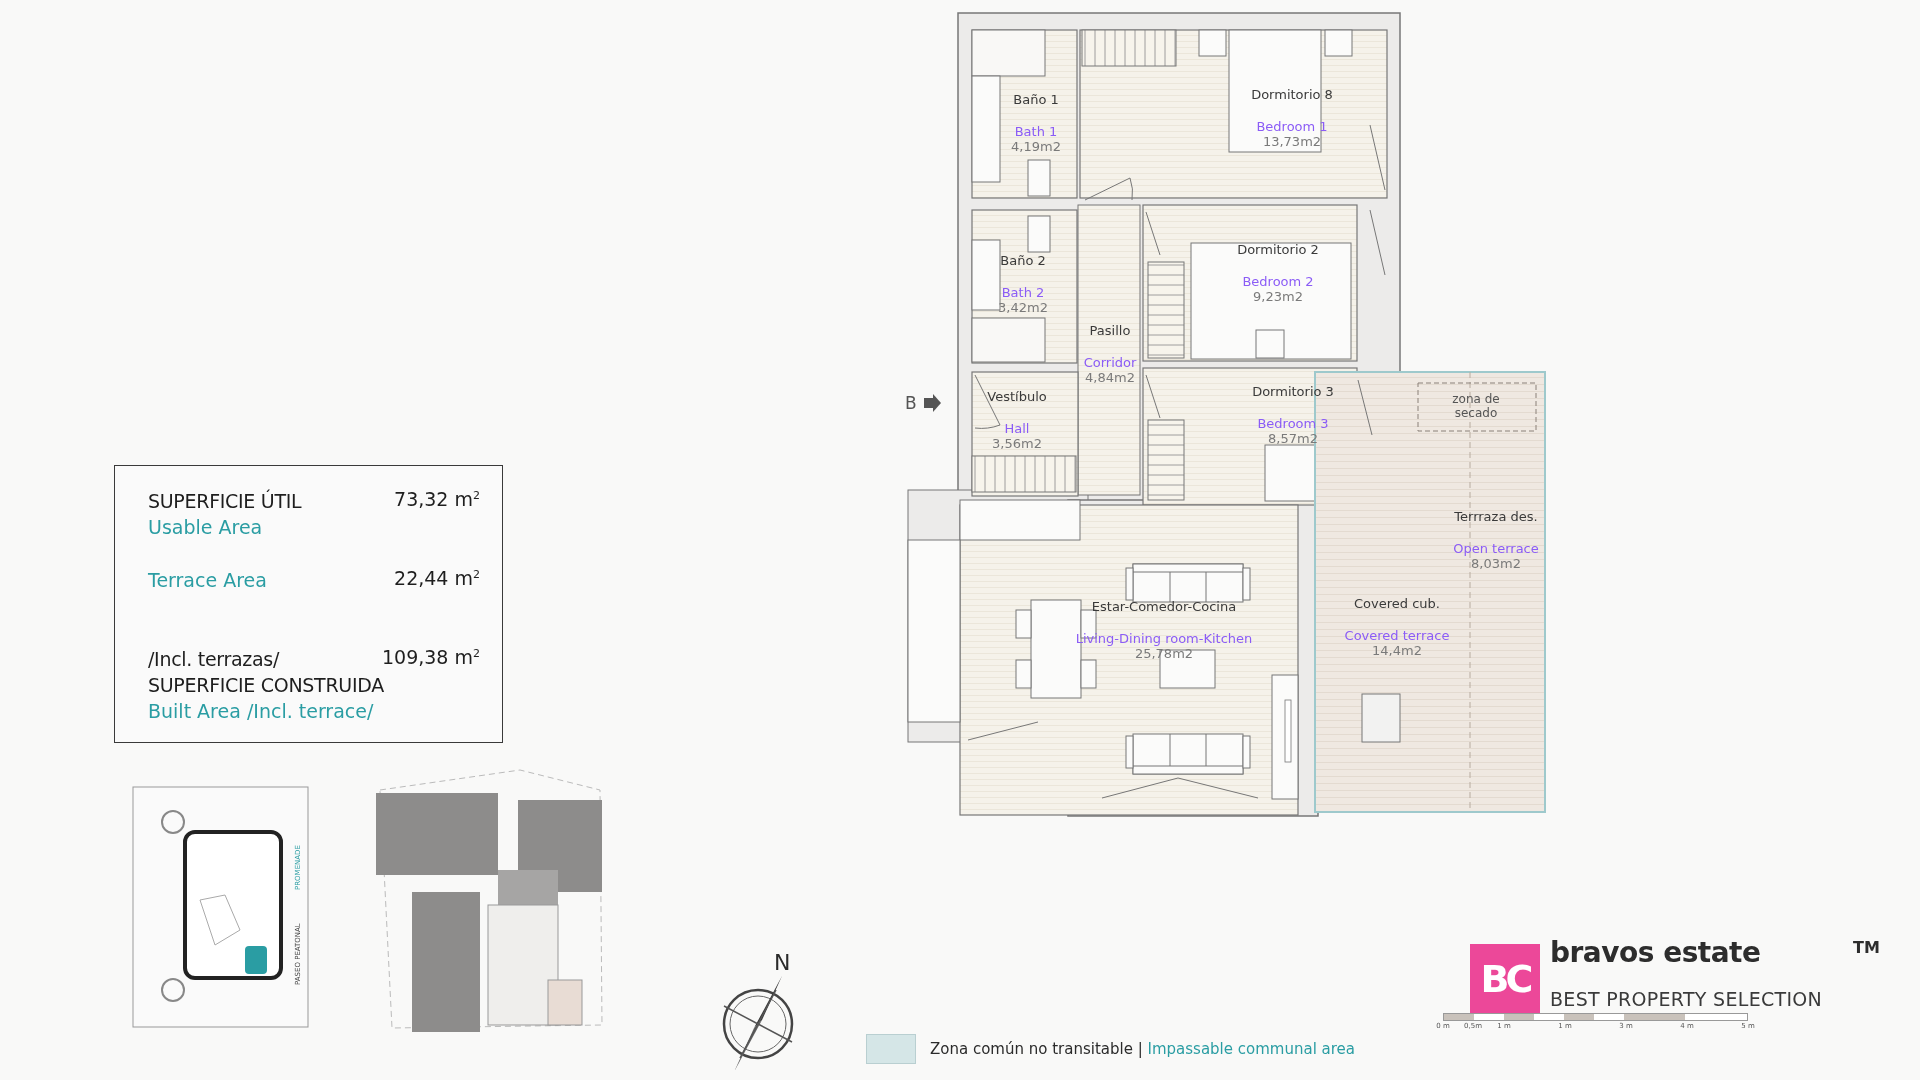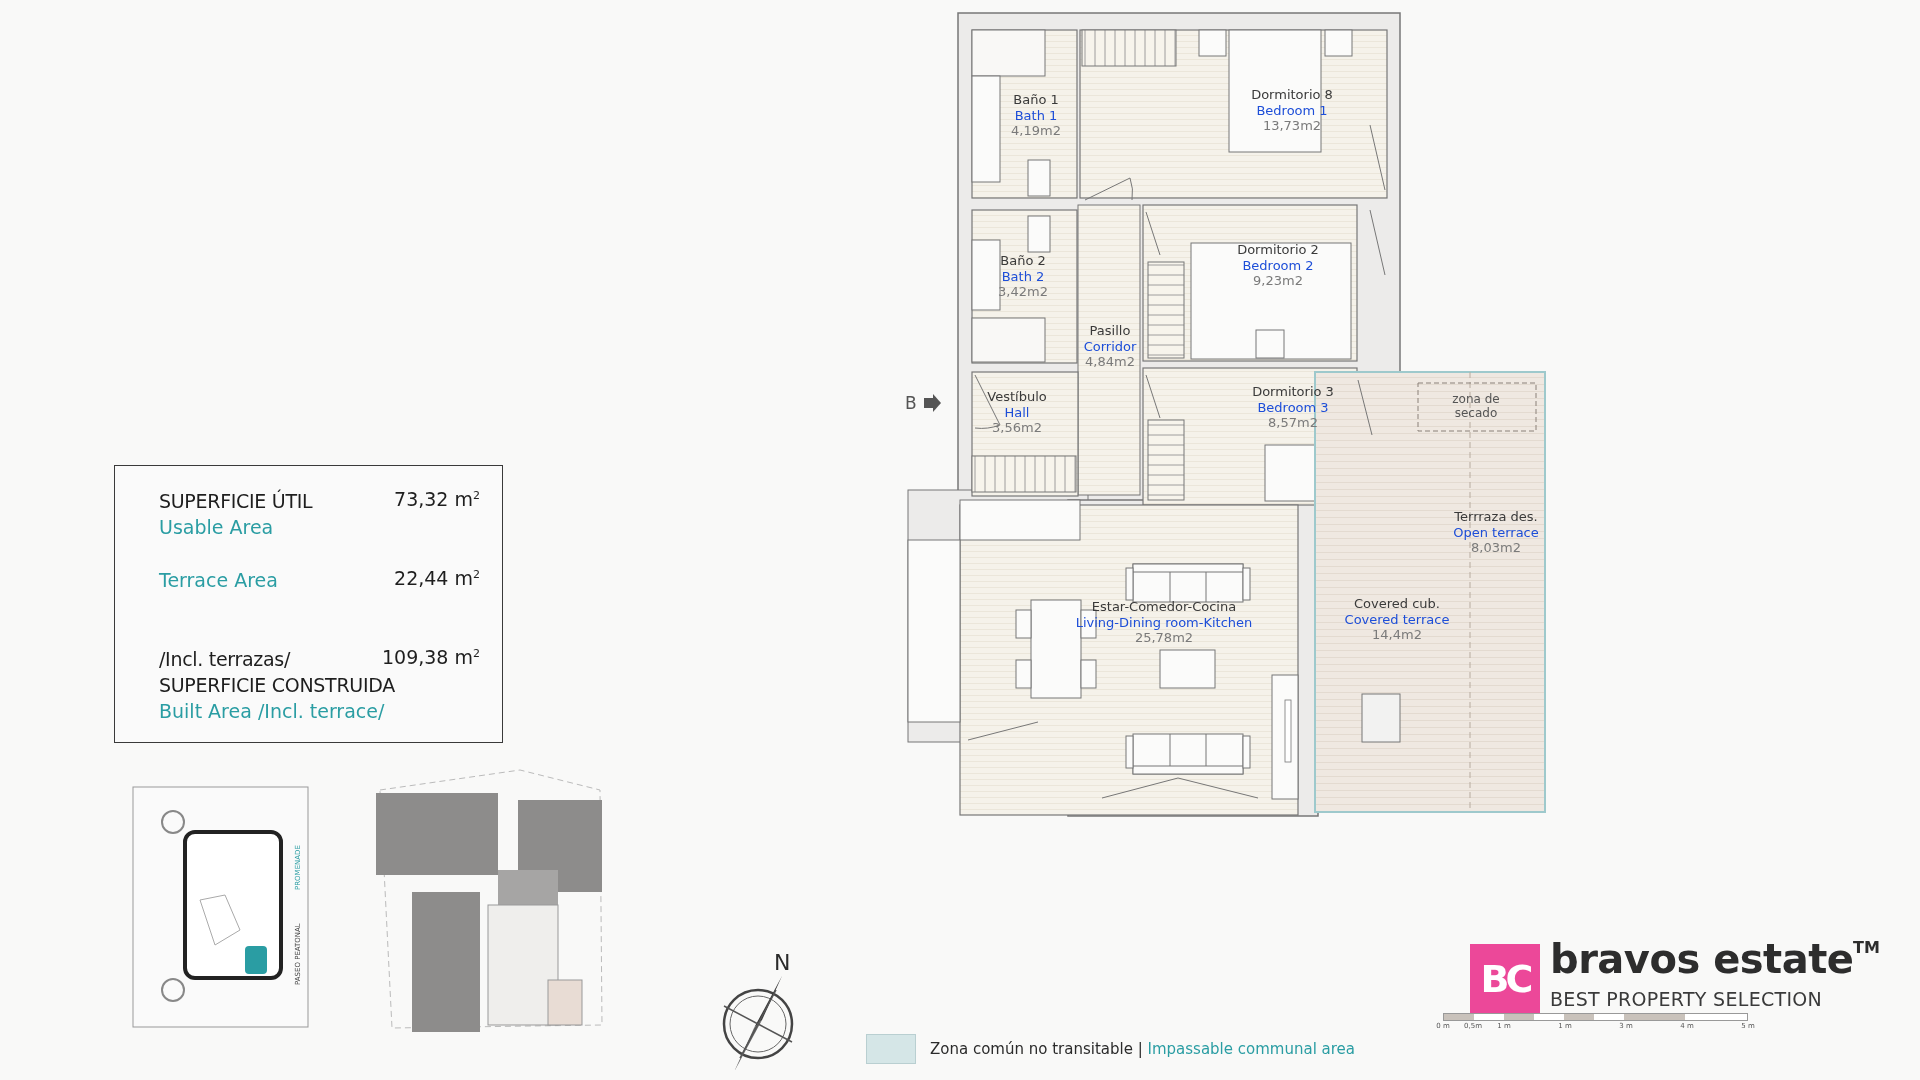--- a/index.html
+++ b/index.html
@@ -4,49 +4,49 @@
 <style>
   * { box-sizing: border-box; margin: 0; padding: 0; }
   html, body { width: 1920px; height: 1080px; overflow: hidden; background: #f9f9f8; }
   body { font-family: "DejaVu Sans", "Liberation Sans", sans-serif; color: #2b2b2b; position: relative; }
 
   
   .summary {
     position: absolute; left: 114px; top: 465px; width: 389px; height: 278px;
     border: 1.5px solid #3a3a3a; background: #fafafa;
   }
-  .sum-row { position: absolute; left: 44px; right: 22px; }
+  .sum-row { position: absolute; left: 33px; right: 22px; }
   .sum-label { font-size: 19px; color: #1e1e1e; letter-spacing: -0.3px; line-height: 26px; }
   .sum-en { font-size: 19px; color: #2a9da3; line-height: 26px; }
   .sum-value { position: absolute; right: 0; top: 0; font-size: 19px; color: #1e1e1e; }
   .sum-value sup { font-size: 11px; }
 
   
   .plan { position: absolute; left: 0; top: 0; width: 1920px; height: 1080px; }
   .room-label { position: absolute; text-align: center; font-size: 13px; line-height: 15.5px; white-space: nowrap; transform: translateX(-50%); }
   .room-label .es { color: #3a3a3a; }
-  .room-label .en { color: #1d4ed8; }
+  .room-label .en { color: #8b5cf6; margin-top: 16px; }
   .room-label .area { color: #7a7a7a; }
 
   .entry-marker { position: absolute; left: 905px; top: 393px; font-size: 17px; color: #555; }
 
   
   .legend { position: absolute; left: 866px; top: 1034px; height: 30px; display: flex; align-items: center; }
   .legend-swatch { width: 50px; height: 30px; background: #d5e6e7; border: 1px solid #b9cfd1; margin-right: 14px; }
   .legend-text { font-size: 15px; color: #2b2b2b; }
   .legend-text .en { color: #2a9da3; }
 
   
   .compass { position: absolute; left: 716px; top: 950px; width: 92px; height: 120px; }
   .compass-n { position: absolute; left: 58px; top: 0; font-size: 22px; color: #2b2b2b; }
 
   
   .logo { position: absolute; left: 1470px; top: 944px; width: 420px; height: 90px; }
   .logo-badge { position: absolute; left: 0; top: 0; width: 70px; height: 70px; background: #ec4899; color: #fff; font-weight: bold; font-size: 38px; display: flex; align-items: center; justify-content: center; letter-spacing: -4px; }
-  .logo-name { position: absolute; left: 80px; top: -8px; font-size: 40px; font-weight: bold; color: #2d2d2d; letter-spacing: -0.5px; }
+  .logo-name { position: absolute; left: 80px; top: -8px; font-size: 28px; font-weight: bold; color: #2d2d2d; letter-spacing: -0.5px; }
   .logo-tm { position: absolute; left: 383px; top: -6px; font-size: 16px; font-weight: bold; color: #2d2d2d; }
   .logo-tag { position: absolute; left: 80px; top: 44px; font-size: 19px; color: #3a3a3a; letter-spacing: 0.3px; }
 
   .scale { position: absolute; left: 1443px; top: 1013px; }
   .scale-bar { position: relative; height: 8px; width: 305px; border: 1px solid #999; display: flex; background: #fff; }
   .scale-seg { height: 100%; }
   .scale-ticks { position: relative; height: 12px; width: 320px; font-size: 7px; color: #555; }
   .scale-ticks span { position: absolute; top: 1px; transform: translateX(-50%); }
 </style>
 </head>

